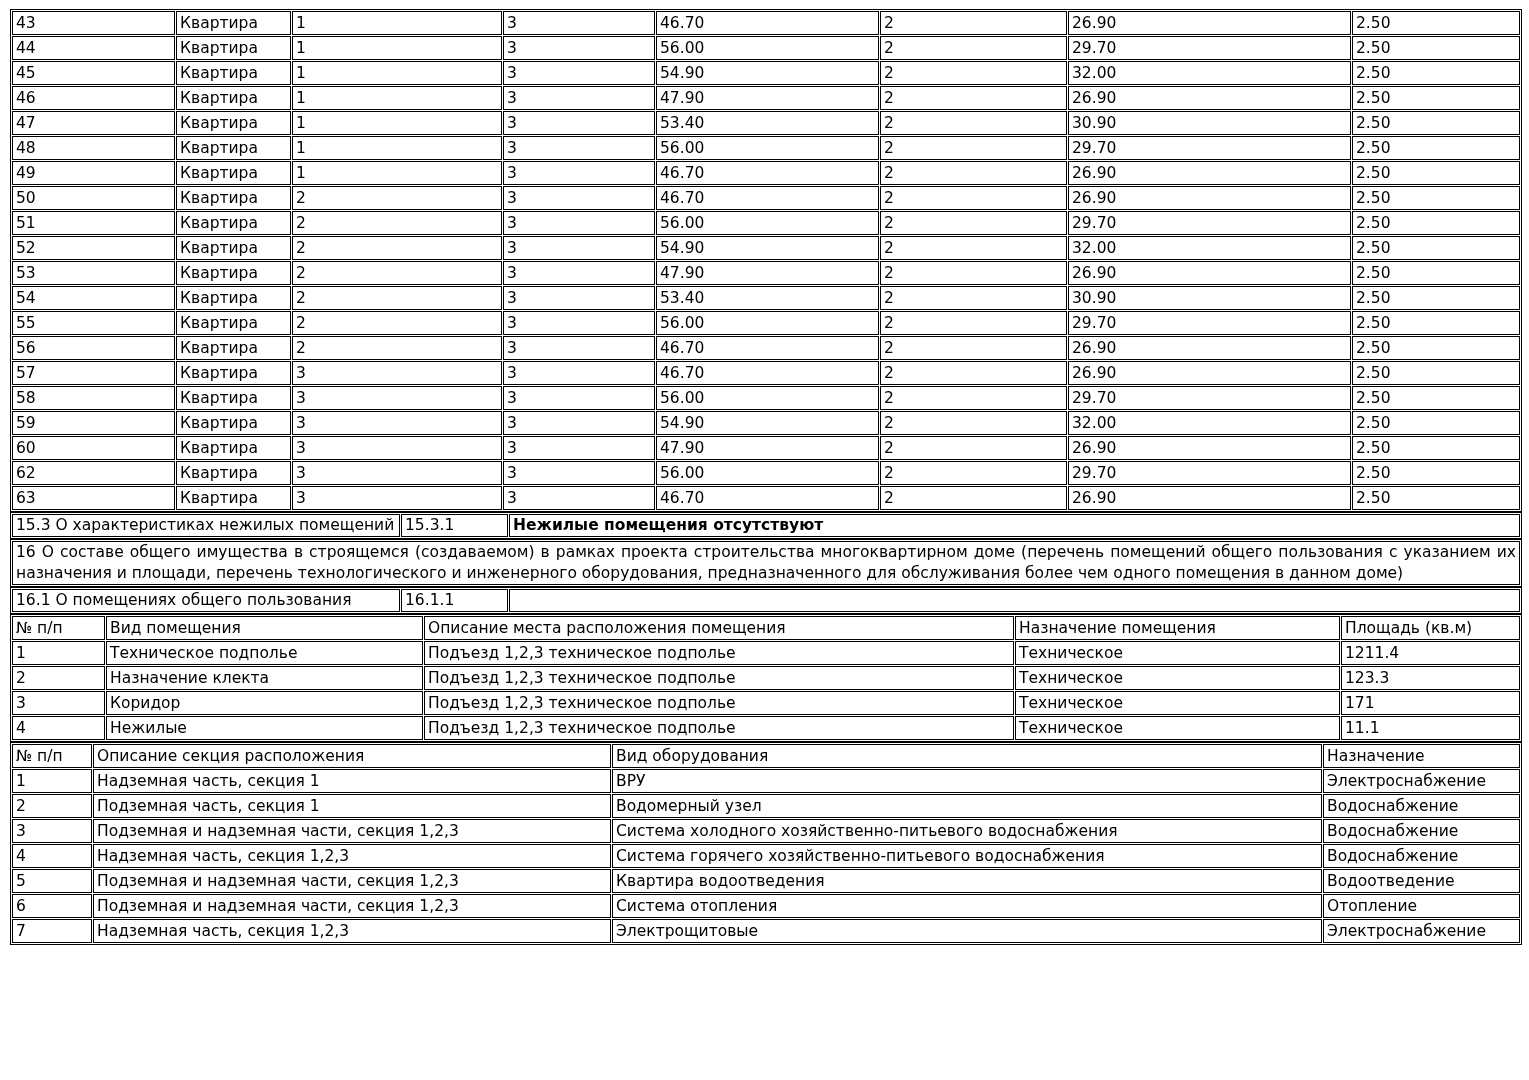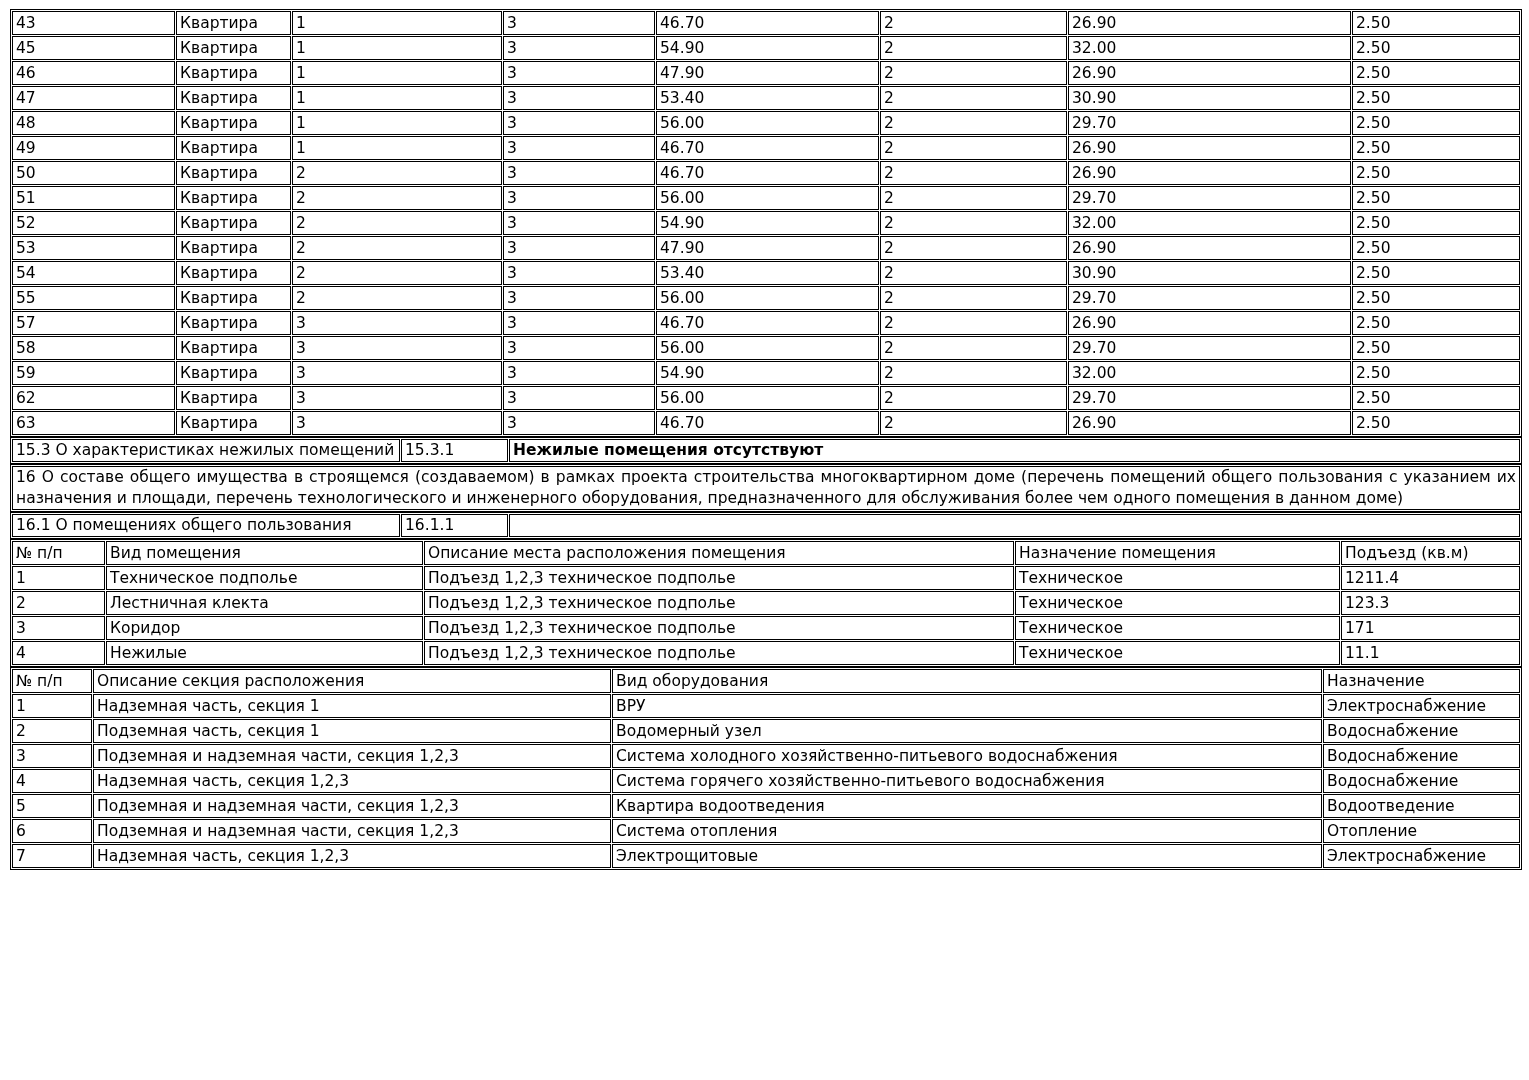--- a/index.html
+++ b/index.html
@@ -50,20 +50,30 @@
           <td>43</td>
           <td>Квартира</td>
           <td>1</td>
           <td>3</td>
           <td>46.70</td>
           <td>2</td>
           <td>26.90</td>
           <td>2.50</td>
         </tr>
         <tr>
+          <td>44</td>
+          <td>Квартира</td>
+          <td>1</td>
+          <td>3</td>
+          <td>56.00</td>
+          <td>2</td>
+          <td>29.70</td>
+          <td>2.50</td>
+        </tr>
+        <tr>
           <td>45</td>
           <td>Квартира</td>
           <td>1</td>
           <td>3</td>
           <td>54.90</td>
           <td>2</td>
           <td>32.00</td>
           <td>2.50</td>
         </tr>
         <tr>
@@ -160,20 +170,30 @@
           <td>55</td>
           <td>Квартира</td>
           <td>2</td>
           <td>3</td>
           <td>56.00</td>
           <td>2</td>
           <td>29.70</td>
           <td>2.50</td>
         </tr>
         <tr>
+          <td>56</td>
+          <td>Квартира</td>
+          <td>2</td>
+          <td>3</td>
+          <td>46.70</td>
+          <td>2</td>
+          <td>26.90</td>
+          <td>2.50</td>
+        </tr>
+        <tr>
           <td>57</td>
           <td>Квартира</td>
           <td>3</td>
           <td>3</td>
           <td>46.70</td>
           <td>2</td>
           <td>26.90</td>
           <td>2.50</td>
         </tr>
         <tr>
@@ -187,20 +207,30 @@
           <td>2.50</td>
         </tr>
         <tr>
           <td>59</td>
           <td>Квартира</td>
           <td>3</td>
           <td>3</td>
           <td>54.90</td>
           <td>2</td>
           <td>32.00</td>
+          <td>2.50</td>
+        </tr>
+        <tr>
+          <td>60</td>
+          <td>Квартира</td>
+          <td>3</td>
+          <td>3</td>
+          <td>47.90</td>
+          <td>2</td>
+          <td>26.90</td>
           <td>2.50</td>
         </tr>
         <tr>
           <td>62</td>
           <td>Квартира</td>
           <td>3</td>
           <td>3</td>
           <td>56.00</td>
           <td>2</td>
           <td>29.70</td>
@@ -264,32 +294,32 @@
         <col style="width:590px">
       <col style="width:325px">
         <col>
     </colgroup>
     <tbody>
         <tr>
           <td>№ п/п</td>
           <td>Вид помещения</td>
           <td>Описание места расположения помещения</td>
           <td>Назначение помещения</td>
-          <td>Подъезд (кв.м)</td>
+          <td>Площадь (кв.м)</td>
         </tr>
         <tr>
           <td>1</td>
           <td>Техническое подполье</td>
           <td>Подъезд 1,2,3 техническое подполье</td>
           <td>Техническое</td>
           <td>1211.4</td>
         </tr>
         <tr>
           <td>2</td>
-          <td>Лестничная клекта</td>
+          <td>Назначение клекта</td>
           <td>Подъезд 1,2,3 техническое подполье</td>
           <td>Техническое</td>
           <td>123.3</td>
         </tr>
         <tr>
           <td>3</td>
           <td>Коридор</td>
           <td>Подъезд 1,2,3 техническое подполье</td>
           <td>Техническое</td>
           <td>171</td>

